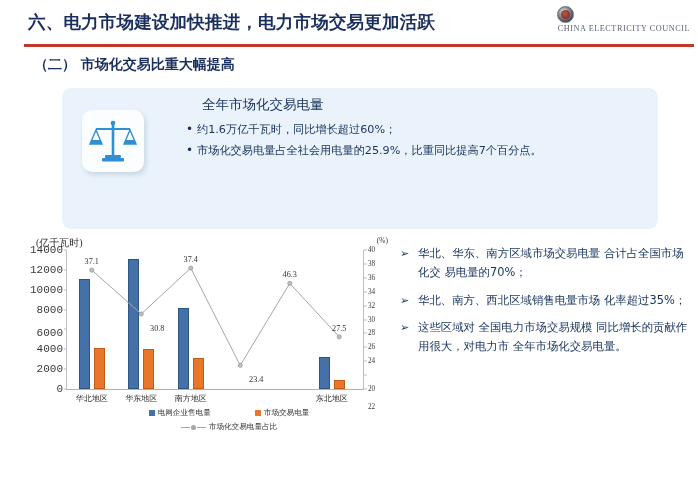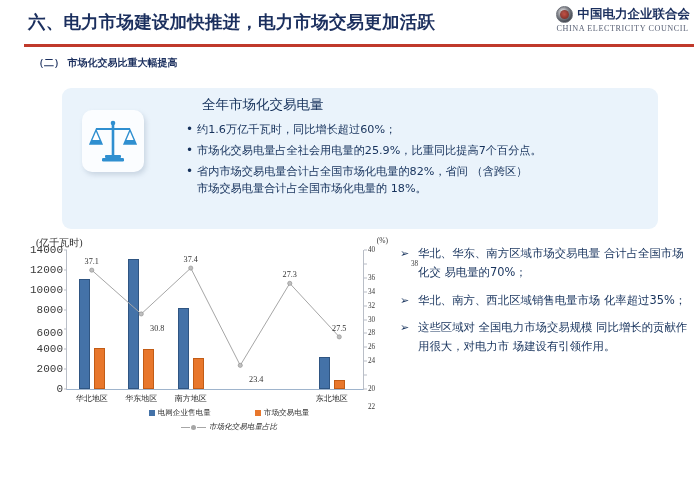--- a/index.html
+++ b/index.html
@@ -38,21 +38,21 @@
     font-family: "Liberation Serif", serif;
   }
   .header-rule {
     position: absolute; left: 24px; right: 4px; top: 44px;
     height: 3px; background: #c0392b;
   }
 
   
   .sub-heading {
     position: absolute; left: 34px; top: 56px;
-    font-size: 10px; font-weight: bold; color: #1b2f5e;
+    font-size: 14px; font-weight: bold; color: #1b2f5e;
     white-space: nowrap;
   }
 
   
   .info-card {
     position: absolute; left: 62px; top: 88px; width: 596px; height: 141px;
     background: #eaf3fb; border-radius: 9px;
   }
   .scale-icon-wrap {
     position: absolute; left: 20px; top: 22px;
@@ -123,21 +123,21 @@
     position: absolute; transform: translate(-50%, -100%);
     font-size: 8.2px; color: #333; white-space: nowrap;
     font-family: "Liberation Serif", serif;
   }
 
   .legend {
     position: absolute; left: 40px; top: 172px; width: 330px;
     text-align: center; font-size: 7.6px; color: #333;
   }
   .legend-row { display: flex; justify-content: center; gap: 44px; align-items: center; }
-  .legend-row.second { margin-top: 4px; gap: 0; font-style: italic; }
+  .legend-row.second { margin-top: 4px; gap: 0; }
   .legend-item { display: inline-flex; align-items: center; gap: 3px; white-space: nowrap; }
   .sw { width: 6px; height: 6px; display: inline-block; }
   .sw.blue { background: #4472a8; }
   .sw.orange { background: #e8772c; }
   .sw-line { display: inline-flex; align-items: center; }
   .sw-line i {
     display: inline-block; width: 9px; height: 1px; background: #a6a6a6;
   }
   .sw-line b {
     display: inline-block; width: 5px; height: 5px; border-radius: 50%;
@@ -155,21 +155,20 @@
   }
 </style>
 </head>
 <body>
 
 <div class="slide-header">
   <div class="slide-title">六、电力市场建设加快推进，电力市场交易更加活跃</div>
   <div class="brand">
     <div class="brand-row">
       <span class="brand-seal"></span>
-      <span class="brand-cn">中国电力企业联合会</span>
     </div>
     <div class="brand-en">CHINA ELECTRICITY COUNCIL</div>
   </div>
   <div class="header-rule"></div>
 </div>
 
 <div class="sub-heading">（二） 市场化交易比重大幅提高</div>
 
 <div class="info-card">
   <div class="scale-icon-wrap">
@@ -185,24 +184,20 @@
       <rect x="13" y="39" width="22" height="3.5" rx="1.2" fill="#2f8fd0"></rect>
     </svg>
   </div>
   <div class="info-title">全年市场化交易电量</div>
   <div class="bullets">
     <div class="bullet">
       <span>约1.6万亿千瓦时，同比增长超过60%；</span>
     </div>
     <div class="bullet">
       <span>市场化交易电量占全社会用电量的25.9%，比重同比提高7个百分点。</span>
-    </div>
-    <div class="bullet">
-      <span>省内市场交易电量合计占全国市场化电量的82%，省间 （含跨区）</span>
-      <span class="ind">市场交易电量合计占全国市场化电量的 18%。</span>
     </div>
   </div>
 </div>
 
 <div class="chart-box">
   <div class="axis-unit-left">(亿千瓦时)</div>
   <div class="axis-unit-right">(%)</div>
   <div class="plot" id="plot">
       <div class="ytick" style="top: 139px;">0</div>
       <div class="ytick-mark" style="top: 139px;"></div>
@@ -231,21 +226,21 @@
       <div class="ytick-r" style="top: 83.4px;">28</div>
       <div class="ytick-r-mark" style="top: 83.4px;"></div>
       <div class="ytick-r" style="top: 69.5px;">30</div>
       <div class="ytick-r-mark" style="top: 69.5px;"></div>
       <div class="ytick-r" style="top: 55.6px;">32</div>
       <div class="ytick-r-mark" style="top: 55.6px;"></div>
       <div class="ytick-r" style="top: 41.7px;">34</div>
       <div class="ytick-r-mark" style="top: 41.7px;"></div>
       <div class="ytick-r" style="top: 27.8px;">36</div>
       <div class="ytick-r-mark" style="top: 27.8px;"></div>
-      <div class="ytick-r" style="top: 13.9px; margin-left: 43px;">38</div>
+      <div class="ytick-r" style="top: 13.9px;">38</div>
       <div class="ytick-r-mark" style="top: 13.9px;"></div>
       <div class="ytick-r" style="top: 0px;">40</div>
       <div class="ytick-r-mark" style="top: 0px;"></div>
       <div class="group" style="left: 0px; width: 49.5px;">
         <div class="bar blue" style="width: 11px; height: 109.711px; left: 11.75px;"></div>
         <div class="bar orange" style="width: 11px; height: 40.7071px; left: 26.75px;"></div>
         <div class="xlabel">华北地区</div>
       </div>
       <div class="group" style="left: 49.5px; width: 49.5px;">
         <div class="bar blue" style="width: 11px; height: 130.064px; left: 11.75px;"></div>
@@ -268,21 +263,21 @@
         <circle cx="74.25" cy="63.94" r="2.1" fill="#bfbfbf" stroke="#8c8c8c" stroke-width=".6"></circle>
         <circle cx="123.75" cy="18.07000000000002" r="2.1" fill="#bfbfbf" stroke="#8c8c8c" stroke-width=".6"></circle>
         <circle cx="173.25" cy="115.37" r="2.1" fill="#bfbfbf" stroke="#8c8c8c" stroke-width=".6"></circle>
         <circle cx="222.75" cy="33.359999999999985" r="2.1" fill="#bfbfbf" stroke="#8c8c8c" stroke-width=".6"></circle>
         <circle cx="272.25" cy="86.875" r="2.1" fill="#bfbfbf" stroke="#8c8c8c" stroke-width=".6"></circle>
       </svg>
       <div class="dlabel" style="left: 24.75px; top: 16.155px;">37.1</div>
       <div class="dlabel" style="left: 90.25px; top: 82.94px;">30.8</div>
       <div class="dlabel" style="left: 123.75px; top: 14.07px;">37.4</div>
       <div class="dlabel" style="left: 189.25px; top: 134.37px;">23.4</div>
-      <div class="dlabel" style="left: 222.75px; top: 29.36px;">27.3</div>
+      <div class="dlabel" style="left: 222.75px; top: 29.36px;">46.3</div>
       <div class="dlabel" style="left: 272.25px; top: 82.875px;">27.5</div>
     </div>
   <div class="plot-right-axis"></div>
 
   <div class="legend">
     <div class="legend-row">
       <span class="legend-item">
         <span class="sw blue"></span>
         <span>电网企业售电量</span>
       </span>
@@ -312,15 +307,15 @@
   </div>
   <div class="rb">
     <span class="arrow">➢</span>
     <span>华北、南方、西北区域销售电量市场</span>
     <span>化率超过35%；</span>
   </div>
   <div class="rb">
     <span class="arrow">➢</span>
     <span>这些区域对 全国电力市场交易规模</span>
     <span>同比增长的贡献作用很大，对电力市</span>
-    <span>场建设有引领作用。</span>
+    <span>全年市场化交易电量。</span>
   </div>
 </div>
 
 </body></html>

